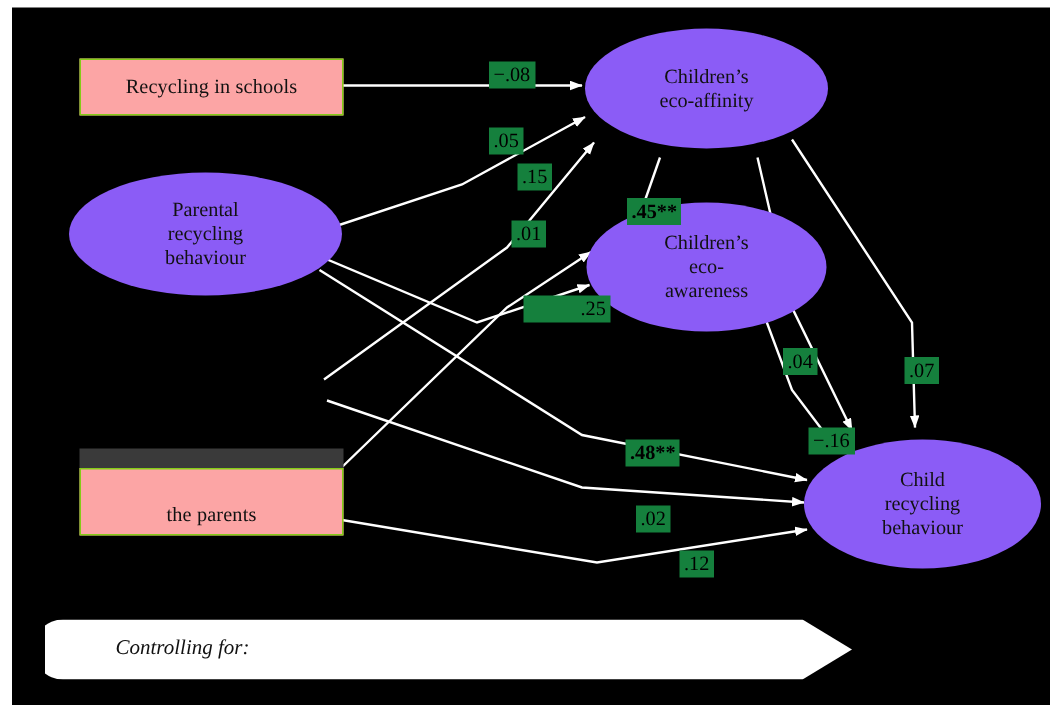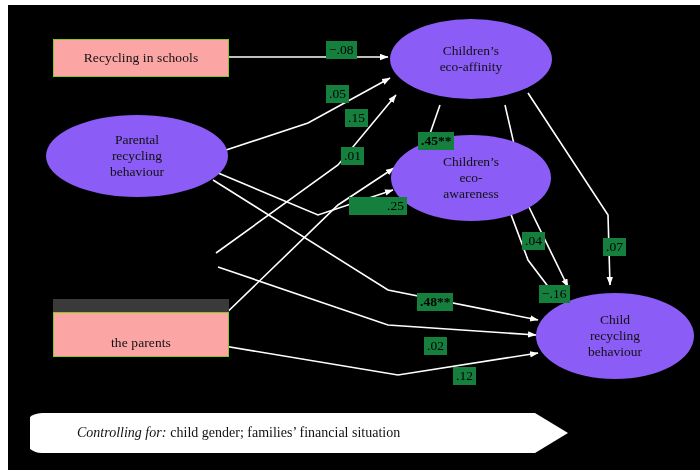--- a/index.html
+++ b/index.html
@@ -141,17 +141,16 @@
   <div class="coef bold" style="left:409px;top:288px;">.48**</div>
   <div class="coef" style="left:416px;top:332px;">.02</div>
   <div class="coef" style="left:445px;top:362px;text-align:center;">.12</div>
 
   <div id="ctrl">
     <svg class="shape" viewBox="0 0 540 40" xmlns="http://www.w3.org/2000/svg">
       <path d="M12,0 H505 L538,20 L505,40 H12 A12,12 0 0,1 12,0 Z" fill="#ffffff"></path>
     </svg>
     <div class="txt">
       <i>Controlling for:</i>
-      <span>child gender; families’ financial situation</span>
     </div>
   </div>
 
 </div>
 
 </body></html>

